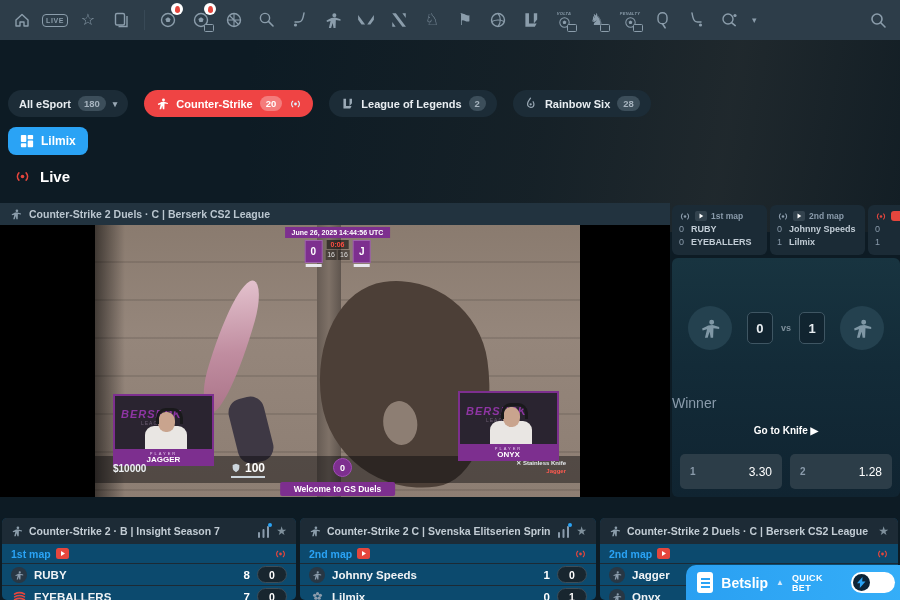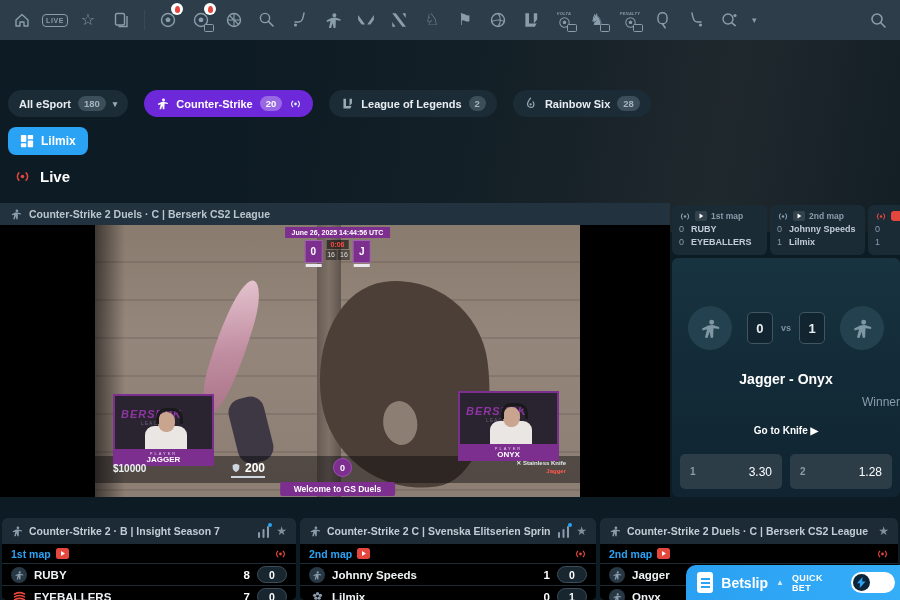--- a/index.html
+++ b/index.html
@@ -32,21 +32,21 @@
       background:linear-gradient(100deg,rgba(13,27,36,0) 0%,rgba(98,84,70,.10) 45%,rgba(128,110,92,.16) 72%,rgba(60,52,44,.12) 100%);}
   .page-title{position:absolute;left:14px;top:54px;display:flex;align-items:center;gap:10px;
       color:#fff;font-size:19px;font-weight:bold;}
   .page-title svg{width:21px;height:21px;color:#aab7c1;}
 
   
   .filters{position:absolute;left:8px;top:90px;width:892px;display:flex;gap:16px;overflow:hidden;height:27px;}
   .pill{height:27px;border-radius:14px;background:#1c2c37;display:flex;align-items:center;gap:7px;
         padding:0 11px;color:#e8edf1;font-size:11px;font-weight:bold;flex:0 0 auto;box-sizing:border-box;}
   .pill .cnt{background:#3c4e5a;color:#a7b4bf;font-size:9.5px;font-weight:bold;border-radius:9px;padding:2px 6px;}
-  .pill.active{background:#6d28d9;color:#fff;}
+  .pill.active{background:#ef4444;color:#fff;}
   .pill.active .cnt{background:rgba(255,255,255,.3);color:#fff;}
   .picon{width:14px;height:14px;color:#9aa9b5;display:flex;align-items:center;justify-content:center;font-size:12px;}
   .picon svg{width:13px;height:13px;}
   .pill.active .picon{color:#fff;}
   .plive{width:13px;height:10px;}
   .caret{color:#9aa9b5;font-size:9px;}
 
   
   .matches{position:absolute;left:8px;top:127px;height:28px;background:#2aa3f5;border-radius:8px;
       display:flex;align-items:center;gap:7px;padding:0 12px;color:#fff;font-weight:bold;font-size:12px;}
@@ -128,30 +128,30 @@
   .wp-row{position:absolute;left:0;right:0;top:48px;display:flex;align-items:center;
       justify-content:space-between;padding:0 16px;}
   .avatar{width:44px;height:44px;border-radius:50%;background:#24414f;display:flex;align-items:center;
       justify-content:center;color:#7f97a5;}
   .avatar svg{width:22px;height:22px;}
   .scoregrp{display:flex;align-items:center;gap:8px;}
   .scorebox{width:24px;height:30px;border:1px solid #3f5663;border-radius:5px;background:rgba(14,30,40,.55);
       color:#e8edf1;font-weight:bold;font-size:13px;display:flex;align-items:center;justify-content:center;}
   .vs{color:#7f909c;font-size:9px;font-weight:bold;}
   .wtitle{position:absolute;top:113px;width:100%;text-align:center;color:#fff;font-size:14px;font-weight:bold;}
-  .wmarket{position:absolute;top:137px;width:100%;text-align:right;color:#8a9bab;font-size:12px;}
+  .wmarket{position:absolute;top:137px;width:100%;text-align:left;color:#8a9bab;font-size:14px;}
   .wlink{position:absolute;top:167px;width:100%;text-align:center;color:#fff;font-size:10px;font-weight:bold;}
   .wodds{position:absolute;left:8px;right:8px;bottom:8px;display:flex;gap:8px;}
   .odd{flex:1;height:35px;background:#2c3d48;border-radius:5px;display:flex;align-items:center;
       justify-content:space-between;padding:0 10px;box-sizing:border-box;}
   .odd .ol{color:#8a9bab;font-size:10px;font-weight:bold;}
   .odd .ov{color:#fff;font-size:12px;font-weight:normal;}
 
   
-  .bcard{position:absolute;top:518px;height:82px;background:#000000;border-radius:5px;overflow:hidden;z-index:10;}
+  .bcard{position:absolute;top:518px;height:82px;background:#0c4a6e;border-radius:5px;overflow:hidden;z-index:10;}
   .bhead{height:26px;background:#1d2b36;display:flex;align-items:center;gap:6px;padding:0 9px;}
   .bhead .csic{width:12px;height:12px;color:#8b9dab;flex:0 0 auto;}
   .bleague{color:#c2ccd4;font-size:10.5px;font-weight:bold;white-space:nowrap;overflow:hidden;flex:1;min-width:0;}
   .bstats{width:13px;height:13px;color:#8a9bab;position:relative;flex:0 0 auto;}
   .bstats em{position:absolute;top:-2px;right:-2px;width:4px;height:4px;border-radius:50%;background:#2aa3f5;}
   .bstar{color:#7f909c;font-size:12px;line-height:1;flex:0 0 auto;}
   .bmap{height:19px;display:flex;align-items:center;gap:5px;padding:0 9px;}
   .bmaplab{color:#2aa3f5;font-size:10.5px;font-weight:bold;}
   .bplay{width:13px;height:11px;color:#e5463d;}
   .blive{margin-left:auto;width:13px;height:10px;color:#e5463d;}
@@ -518,21 +518,21 @@
             <span class="role">PLAYER</span>
             <span class="pname">ONYX</span>
           </span>
         </div>
         <div class="hudband"></div>
         <div class="money">$10000</div>
         <div class="hp">
           <svg>
               <use href="#i-shield"></use>
             </svg>
-          <span>200</span>
+          <span>100</span>
         </div>
         <div class="ammo">0</div>
         <div class="killfeed">
           <span class="kw">✕ Stainless Knife</span>
           <span class="kp">Jagger</span>
         </div>
         <div class="welcome">Welcome to GS Duels</div>
       </div>
     </div>
   </div>
@@ -607,21 +607,20 @@
           <span class="scorebox">0</span>
           <span class="vs">vs</span>
           <span class="scorebox">1</span>
         </span>
         <span class="avatar">
             <svg>
               <use href="#i-cs"></use>
             </svg>
           </span>
       </div>
-      <div class="wtitle">Jagger - Onyx</div>
       <div class="wmarket">Winner</div>
       <div class="wlink">Go to Knife ▶</div>
       <div class="wodds">
         <div class="odd">
           <span class="ol">1</span>
           <span class="ov">3.30</span>
         </div>
         <div class="odd">
           <span class="ol">2</span>
           <span class="ov">1.28</span>

